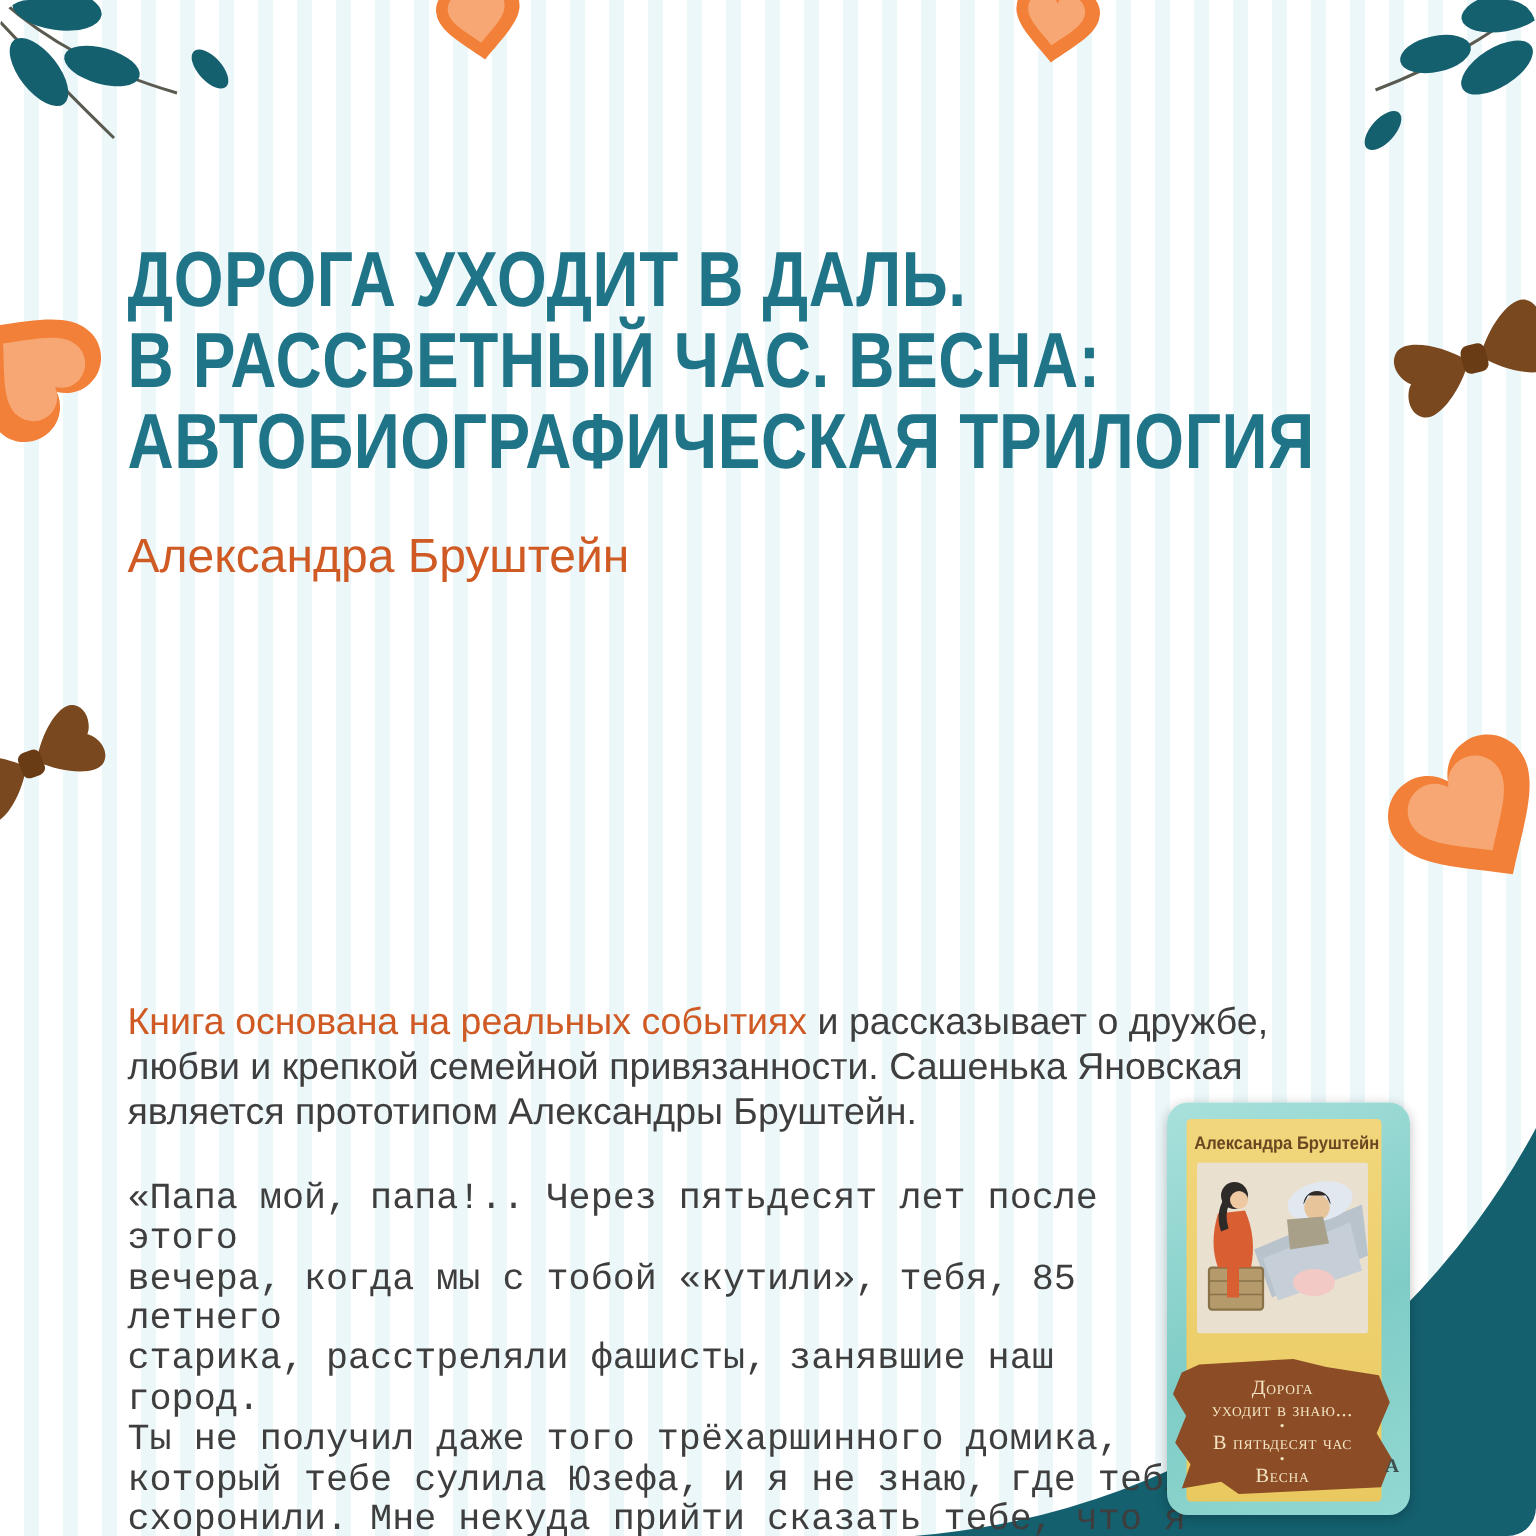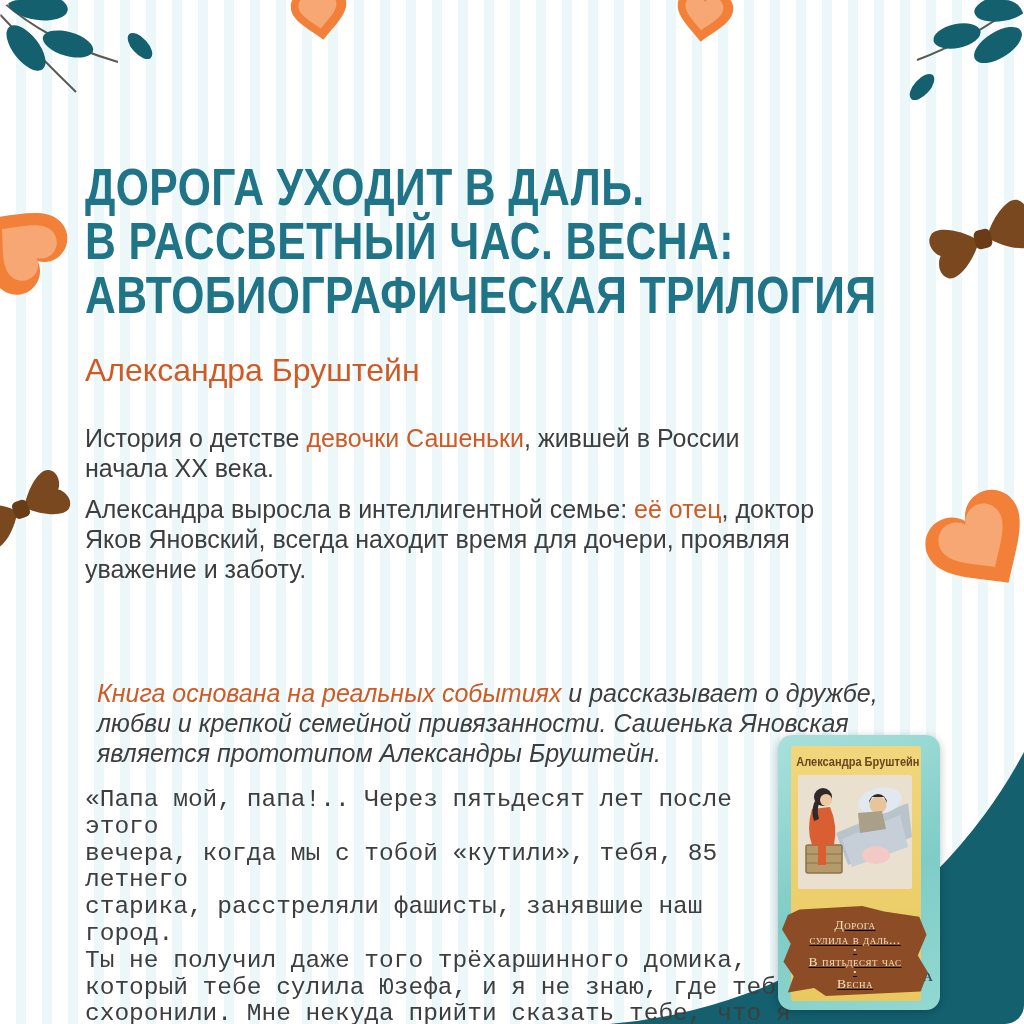--- a/index.html
+++ b/index.html
@@ -35,21 +35,21 @@
   .book{position:absolute;left:778px;top:735px;width:162px;height:275px;z-index:4;
     border-radius:14px;background:linear-gradient(155deg,#a9e1dc,#7fccc6 55%,#93d8d2);
     box-shadow:0 2px 8px rgba(0,0,0,0.25);}
   .book-yellow{position:absolute;left:13px;right:19px;top:11px;bottom:9px;
     background:linear-gradient(180deg,#f1d67c,#e9c95f);border-radius:3px;}
   .book-author{margin-top:9px;text-align:center;font-size:12px;font-weight:700;color:#6b4620;
     white-space:nowrap;transform:scaleX(0.92);}
   .book-art{position:absolute;left:7px;right:7px;top:29px;height:114px;border-radius:2px;}
   .book-banner{position:absolute;left:-9px;right:-7px;top:160px;height:90px;background:#8c4d26;
     clip-path:polygon(4% 10%,0% 26%,6% 42%,1% 62%,8% 78%,4% 96%,22% 91%,30% 100%,95% 95%,100% 74%,93% 55%,99% 32%,94% 12%,70% 6%,55% 0%,12% 4%);
-    padding-top:11px;box-sizing:border-box;text-decoration:underline;}
+    padding-top:11px;box-sizing:border-box;}
   .bl{font-family:"Liberation Serif",serif;font-variant:small-caps;color:#f4e4c2;
     text-align:center;font-size:13.5px;line-height:15px;letter-spacing:0.5px;white-space:nowrap;}
   .bl.dot{font-size:9px;line-height:7px;}
   .book-logo{position:absolute;right:-14px;bottom:16px;width:14px;text-align:center;
     font-family:"Liberation Serif",serif;font-size:13px;color:#3f5050;font-weight:700;}
 </style>
 </head>
 <body>
 
 <div class="card">
@@ -103,26 +103,21 @@
     <rect x="42" y="25" width="16" height="18" rx="5" fill="#693c16" transform="rotate(8 50 34)"></rect>
   </svg>
 
   <h1 class="title" style="margin:0;">
     <span class="line">ДОРОГА УХОДИТ В ДАЛЬ.</span>
     <span class="line">В РАССВЕТНЫЙ ЧАС. ВЕСНА:</span>
     <span class="line">АВТОБИОГРАФИЧЕСКАЯ ТРИЛОГИЯ</span>
   </h1>
   <div class="author">Александра Бруштейн</div>
 
-  <p class="para" id="p1" style="margin:0;"><span>История о детстве </span><span class="hl">девочки Сашеньки</span><span>, жившей в России
-начала XX века.</span></p>
-  <p class="para" id="p2" style="margin:0;"><span>Александра выросла в интеллигентной семье: </span><span class="hl">её отец</span><span>, доктор
-Яков Яновский, всегда находит время для дочери, проявляя
-уважение и заботу.</span></p>
-  <p class="para" id="p4" style="margin:12px;font-style:italic;"><span class="hl">Книга основана на реальных событиях</span><span> и рассказывает о дружбе,
+  <p class="para" id="p4" style="margin:0;"><span class="hl">Книга основана на реальных событиях</span><span> и рассказывает о дружбе,
 любви и крепкой семейной привязанности. Сашенька Яновская
 является прототипом Александры Бруштейн.</span></p>
 
   <blockquote class="quote" style="margin:0;font-family:Liberation Mono, monospace;">«Папа мой, папа!.. Через пятьдесят лет после этого
 вечера, когда мы с тобой «кутили», тебя, 85 летнего
 старика, расстреляли фашисты, занявшие наш город.
 Ты не получил даже того трёхаршинного домика,
 который тебе сулила Юзефа, и я не знаю, где тебя
 схоронили. Мне некуда прийти сказать тебе, что я живу
 честно, никого не обижаю, что я тружусь, и хорошие
@@ -144,21 +139,21 @@
         <line x1="8" y1="79" x2="44" y2="79" stroke="#8a7248" stroke-width="1"></line>
         <line x1="8" y1="88" x2="44" y2="88" stroke="#8a7248" stroke-width="1"></line>
         <path d="M14,34 Q8,54 14,70 L36,70 Q40,50 32,32 Z" fill="#d95f33"></path>
         <rect x="20" y="68" width="8" height="22" fill="#d95f33"></rect>
         <circle cx="25" cy="22" r="9" fill="#2e2a28"></circle>
         <circle cx="28" cy="25" r="6" fill="#eec9a2"></circle>
         <path d="M18,24 Q12,34 16,46 L21,44 Q18,34 22,27 Z" fill="#2e2a28"></path>
       </svg>
       <div class="book-banner">
         <div class="bl">Дорога</div>
-        <div class="bl">сулила в даль...</div>
+        <div class="bl">уходит в знаю...</div>
         <div class="bl dot">•</div>
         <div class="bl">В пятьдесят час</div>
         <div class="bl dot">•</div>
         <div class="bl">Весна</div>
       </div>
       <div class="book-logo">А</div>
     </div>
   </div>
 
 </div>

